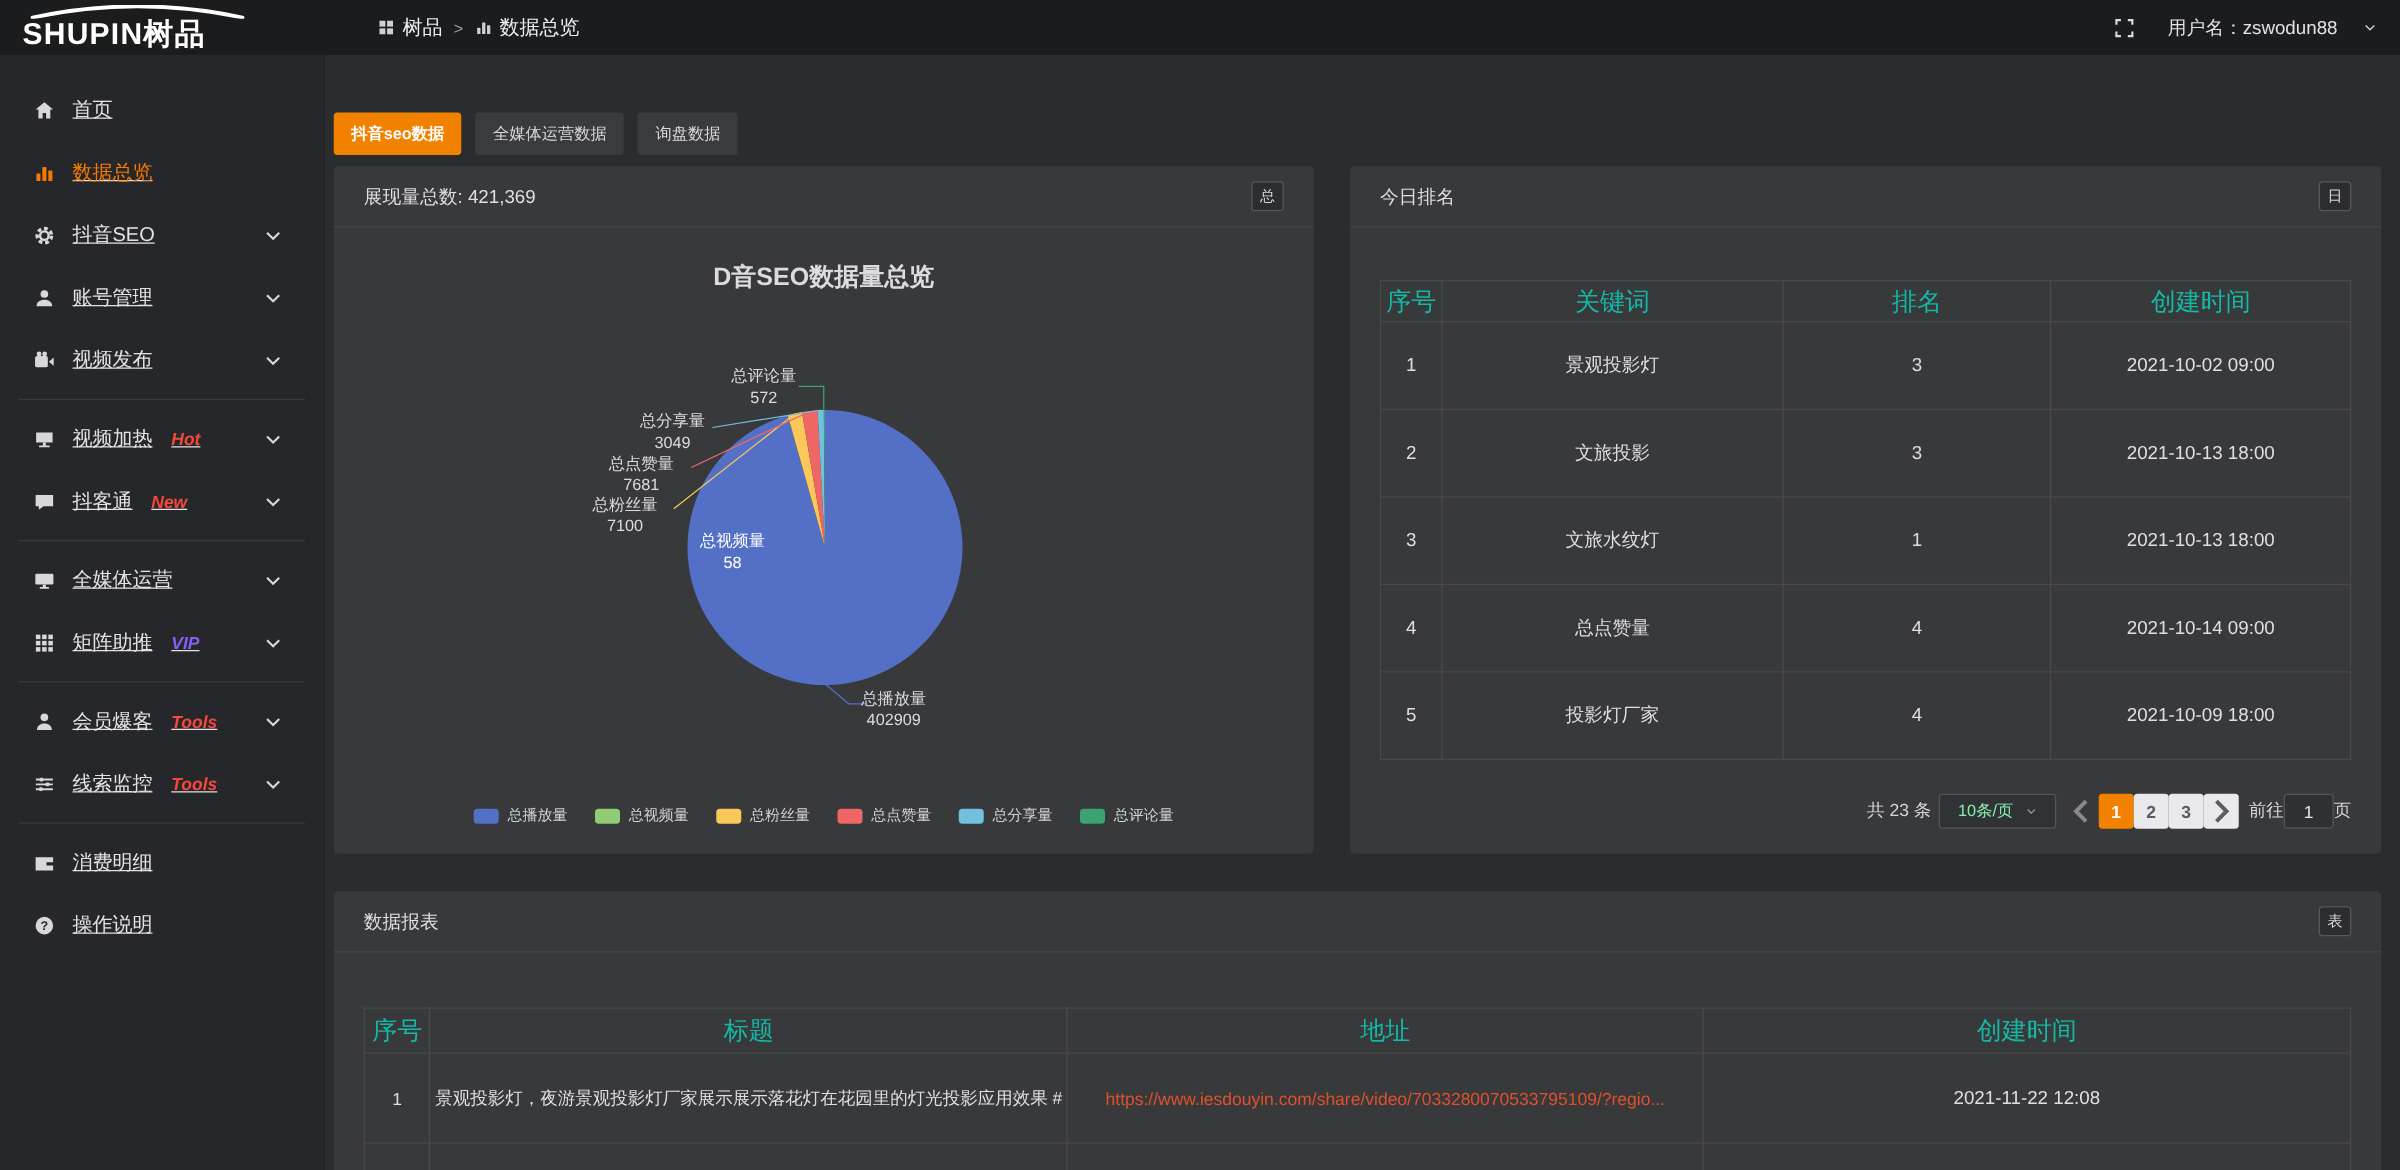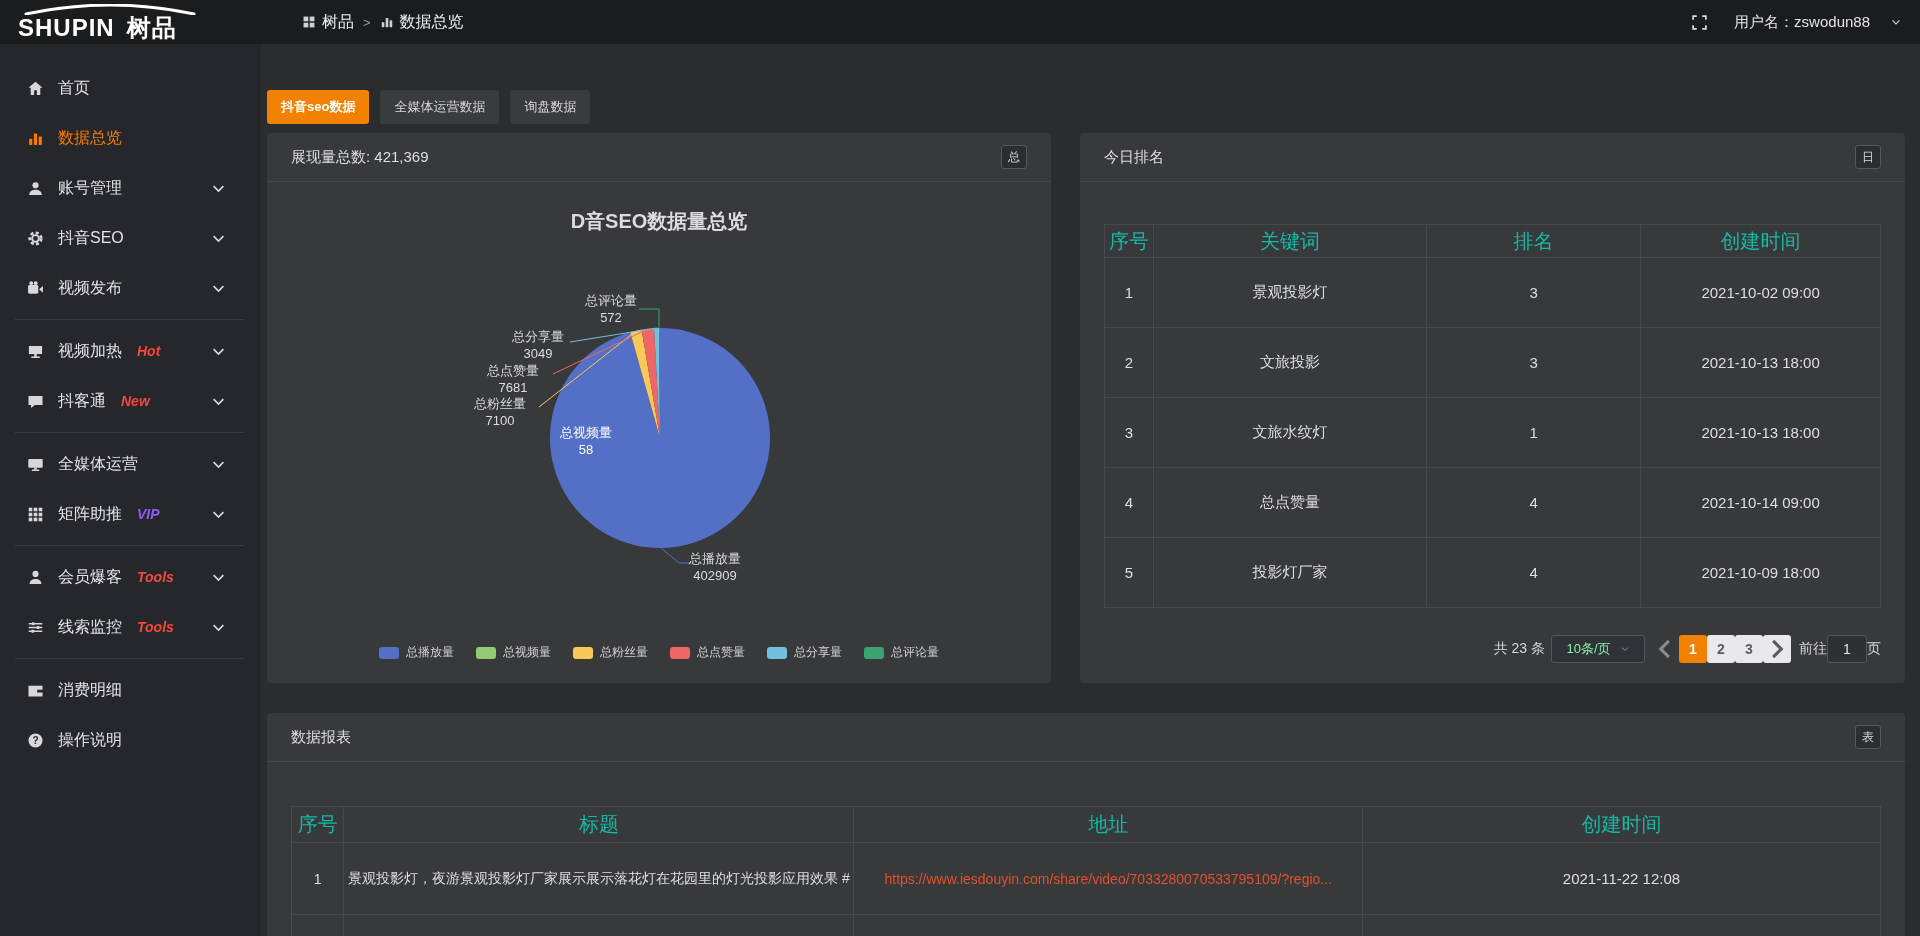--- a/index.html
+++ b/index.html
@@ -4,33 +4,33 @@
 <style>
   * { margin:0; padding:0; box-sizing:border-box; }
   html,body { width:1920px; height:936px; overflow:hidden; }
   body { background:#2b2c2e; color:#e2e2e4; font-family:"Liberation Sans","DejaVu Sans",sans-serif; }
   .icon svg { width:100%; height:100%; display:block; }
 
   
   .topbar { height:44px; background:#1b1c1e; display:flex; align-items:center; padding:0 18px; }
   .logo { width:232px; flex-shrink:0; display:flex; flex-direction:column; }
   .logo-arc svg { display:block; margin-left:2px; }
-  .logo-text { display:flex; gap:12px; font-weight:bold; font-size:24px; line-height:25px; color:#fff; letter-spacing:1px; }
+  .logo-text { display:flex; gap:0; font-weight:bold; font-size:24px; line-height:25px; color:#fff; letter-spacing:1px; }
   .breadcrumb { display:flex; align-items:center; gap:9px; margin-left:52px; font-size:16px; color:#eceff1; }
   .crumb { display:flex; align-items:center; gap:6px; cursor:pointer; }
   .crumb .icon { width:14px; height:14px; color:#cfd0d2; }
   .breadcrumb .sep { color:#9a9a9c; font-size:13px; }
   .topbar-right { margin-left:auto; display:flex; align-items:center; gap:26px; }
   .fs-icon { width:17px; height:17px; color:#dcdcde; cursor:pointer; }
   .user { display:flex; align-items:center; gap:20px; font-size:15px; cursor:pointer; }
   .user .icon { width:12px; height:12px; color:#cfcfd1; }
 
   
   .layout { display:flex; height:892px; }
-  .sidebar { width:260px; flex-shrink:0; background:#26272a; border-right:1px solid #1f2022; padding-top:19px; }
+  .sidebar { width:260px; flex-shrink:0; background:#26272a; border-right:1px solid #1f2022; padding-top:19px;text-decoration:underline; }
   .side-item { height:50px; display:flex; align-items:center; padding:0 20px 0 27px; position:relative; font-size:16px; color:#e3e3e5; cursor:pointer; }
   .side-item .icon { width:17px; height:17px; margin-right:14px; color:#d8d8da; flex-shrink:0; }
   .side-item.active { color:#f57b00; }
   .side-item.active .icon { color:#f57b00; }
   .side-badge { font-style:italic; font-weight:bold; font-size:14px; margin-left:15px; }
   .side-chevron { position:absolute; right:18px; width:12px; height:12px; color:#a8a8aa; }
   .side-divider { height:1px; background:#3a3b3e; margin:6px 15px; }
 
   .main { flex:1; padding:0 15px 0 7px; }
   .tabs { margin-top:46px; display:flex; gap:11px; }
@@ -157,39 +157,39 @@
             <rect x="2" y="8.2" width="3" height="5.8" rx="0.5"></rect>
             <rect x="6.5" y="3.4" width="3" height="10.6" rx="0.5"></rect>
             <rect x="11" y="6" width="3" height="8" rx="0.5"></rect>
           </svg>
         </span>
         <span>数据总览</span>
       </div>
       <div class="side-item">
         <span class="icon">
           <svg viewBox="0 0 16 16" fill="currentColor">
+            <circle cx="8" cy="8" r="5.4" fill="none" stroke="currentColor" stroke-width="2.6" stroke-dasharray="2.8 2.2"></circle>
+            <circle cx="8" cy="8" r="3.2" fill="none" stroke="currentColor" stroke-width="1.8"></circle>
+          </svg>
+        </span>
+        <span>抖音SEO</span>
+        <span class="icon side-chevron">
+          <svg viewBox="0 0 16 16" fill="currentColor">
+            <path fill="none" stroke="currentColor" stroke-width="1.6" d="M3.4 5.8 8 10.4l4.6-4.6"></path>
+          </svg>
+        </span>
+      </div>
+      <div class="side-item">
+        <span class="icon">
+          <svg viewBox="0 0 16 16" fill="currentColor">
             <circle cx="8" cy="4.9" r="2.9"></circle>
             <path d="M2.1 14.2c0-3.3 2.6-5 5.9-5s5.9 1.7 5.9 5Z"></path>
           </svg>
         </span>
         <span>账号管理</span>
-        <span class="icon side-chevron">
-          <svg viewBox="0 0 16 16" fill="currentColor">
-            <path fill="none" stroke="currentColor" stroke-width="1.6" d="M3.4 5.8 8 10.4l4.6-4.6"></path>
-          </svg>
-        </span>
-      </div>
-      <div class="side-item">
-        <span class="icon">
-          <svg viewBox="0 0 16 16" fill="currentColor">
-            <circle cx="8" cy="8" r="5.4" fill="none" stroke="currentColor" stroke-width="2.6" stroke-dasharray="2.8 2.2"></circle>
-            <circle cx="8" cy="8" r="3.2" fill="none" stroke="currentColor" stroke-width="1.8"></circle>
-          </svg>
-        </span>
-        <span>抖音SEO</span>
         <span class="icon side-chevron">
           <svg viewBox="0 0 16 16" fill="currentColor">
             <path fill="none" stroke="currentColor" stroke-width="1.6" d="M3.4 5.8 8 10.4l4.6-4.6"></path>
           </svg>
         </span>
       </div>
       <div class="side-item">
         <span class="icon">
           <svg viewBox="0 0 16 16" fill="currentColor">
             <circle cx="4" cy="3" r="1.8"></circle>

